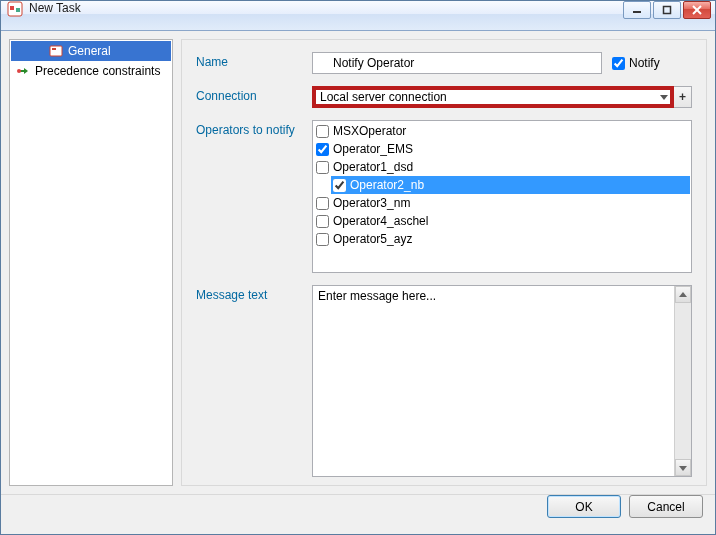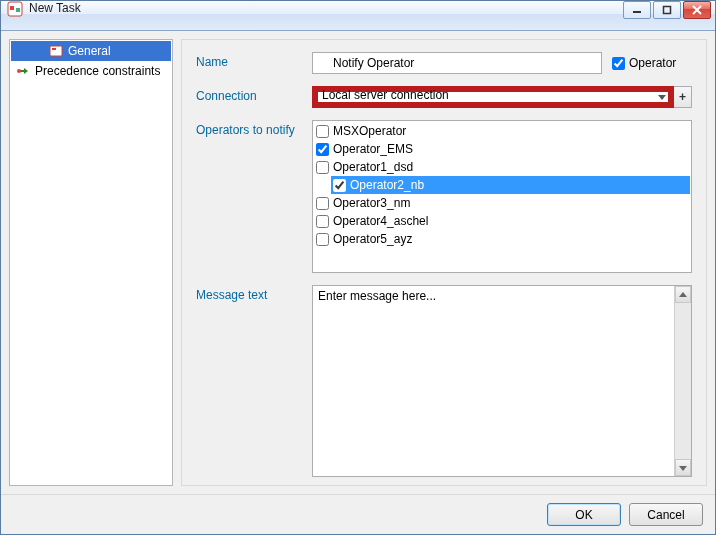--- a/index.html
+++ b/index.html
@@ -99,21 +99,21 @@
     font-family: inherit;
     font-size: 12px;
     width: 290px;
   }
   .chk { display:flex; align-items:center; gap:4px; }
   .chk input { margin:0; width:13px; height:13px; }
   .connection-row { display:flex; align-items:center; gap:0; }
   .combo {
     flex:1;
     height: 22px;
-    border: 6px solid #b91c1c;
+    border: 4px solid #b91c1c;
     background: #fff;
     display:flex; align-items:flex-end;
     padding: 0 4px;
     position: relative;
   }
   .combo .dropdn {
     position:absolute; right:2px; top:50%; transform:translateY(-50%);
     color:#555;
   }
   .addbtn {
@@ -167,21 +167,20 @@
     color:#666;
     background:linear-gradient(#f6f6f6,#dedede);
     border:1px solid #c8c8c8;
     margin:0;
   }
   .footer {
     height: 40px;
     border-top: 1px solid #d9d9d9;
     display:flex;
     justify-content:flex-end;
-    align-items:center;
     gap: 8px;
     padding: 0 12px;
   }
   .btn {
     min-width: 74px;
     height: 23px;
     border: 1px solid #8e8f8f;
     background: linear-gradient(#f8f8f8,#e2e2e2);
     border-radius: 3px;
     font-family:inherit; font-size:12px;
@@ -250,21 +249,21 @@
       </div>
     </div>
 
     <div class="main">
 
       <div class="lbl">Name</div>
       <div class="row-name">
         <input class="textbox" type="text" value="Notify Operator" style="">
         <label class="chk">
           <input type="checkbox" checked="" style="">
-          <span>Operator</span>
+          <span>Notify</span>
         </label>
       </div>
 
       <div class="lbl">Connection</div>
       <div class="connection-row">
         <div class="combo">
           <span>Local server connection</span>
           <span class="dropdn">
             <svg width="8" height="6">
                 <path d="M0 0 L8 0 L4 5 Z" fill="#555"></path>

